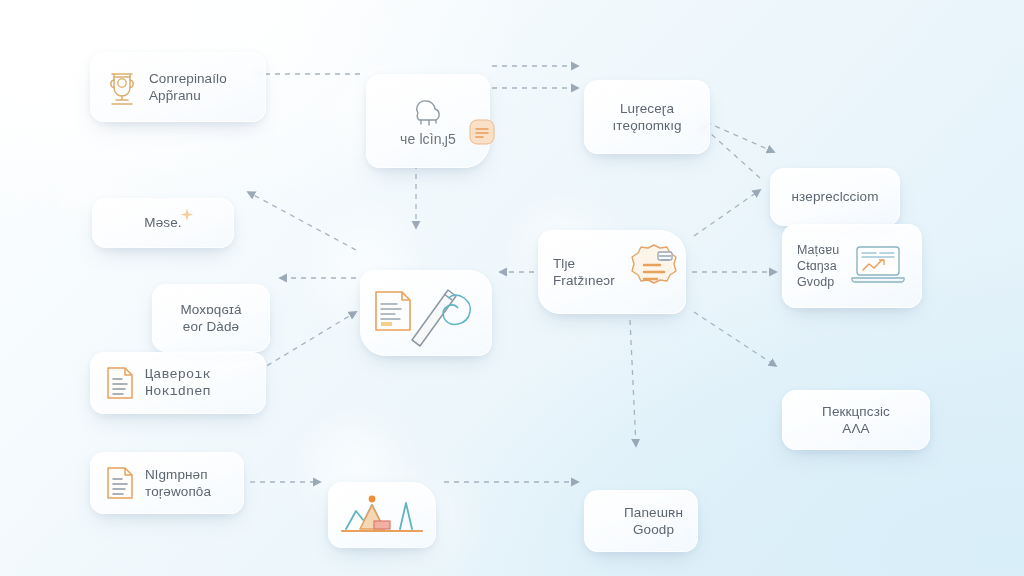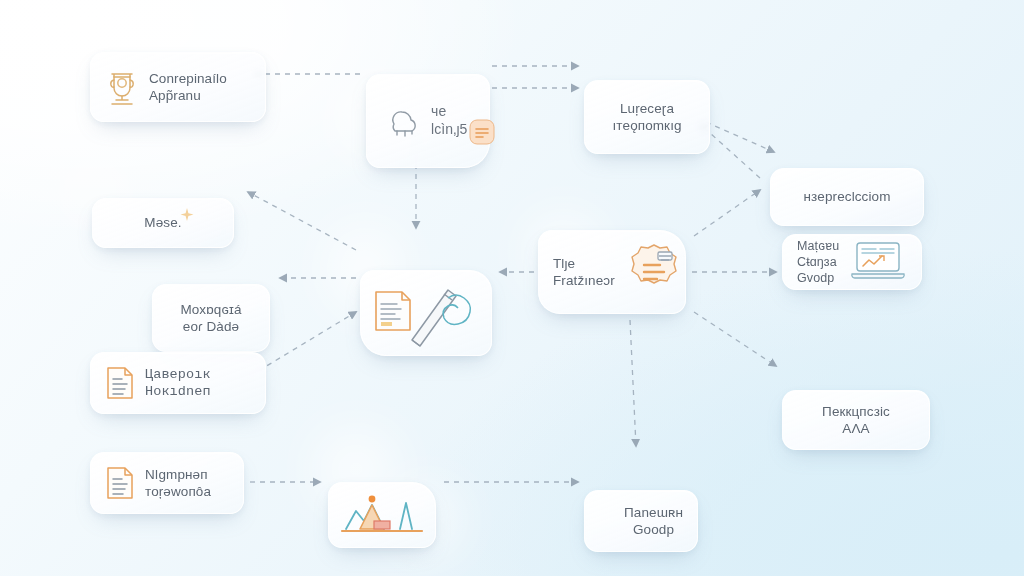--- a/index.html
+++ b/index.html
@@ -147,21 +147,21 @@
           <path d="M17 28 v4 M11 32 h12 M7 36 h20"></path>
           <path d="M9 12 q-4 1 -3 5 q1 3 3 2"></path>
           <path d="M25 12 q4 1 3 5 q-1 3 -3 2"></path>
         </g>
       </svg>
     </span>
     <span class="label">Conrepinaílo
 App̃ranu</span>
   </div>
 
-  <div class="node justify-center" style="left:366px; top:36px; width:124px; height:94px; flex-direction:row; gap:4px; border-bottom-right-radius:26px;">
+  <div class="node justify-center" style="left:366px; top:36px; width:124px; height:94px; flex-direction:column; gap:4px; border-bottom-right-radius:26px;">
     <span class="icon-slot">
       <svg width="46" height="34" viewBox="0 0 46 34">
         <g fill="none" stroke="#7e8a96" stroke-width="1.4" stroke-linecap="round" opacity="0.85">
           <path d="M13 20 a8 8 0 0 1 8 -12 a9 9 0 0 1 9 8 a6 6 0 0 1 1 11 h-17 a6 6 0 0 1 -1 -7 z"></path>
           <path d="M16 27 v4 M24 27 v5 M31 27 v3"></path>
         </g>
       </svg>
     </span>
     <span class="label" style="font-size:14px; color:#6a737e;">чe lcìn‚ȷ5</span>
     <span class="illus" style="right:-6px; bottom:18px;">
@@ -172,21 +172,21 @@
         </g>
       </svg>
     </span>
   </div>
 
   <div class="node justify-center center-text" style="left:584px; top:42px; width:126px; height:74px;">
     <span class="label">Luŗeceɽa
 ıтeǫпomкıg</span>
   </div>
 
-  <div class="node justify-center center-text" style="left:770px; top:130px; width:154px; height:58px;">
+  <div class="node justify-center center-text" style="left:770px; top:130px; width:130px; height:58px;">
     <span class="label">нзepreclcciom</span>
   </div>
 
   <div class="node justify-center center-text" style="left:92px; top:160px; width:142px; height:50px;">
     <span class="label">Mǝse.</span>
     <span class="illus" style="right:38px; top:8px;">
       <svg width="16" height="16" viewBox="0 0 16 16">
         <path d="M8 1 L9.4 6.2 L14.5 7.6 L9.4 9 L8 14 L6.6 9 L1.5 7.6 L6.6 6.2 z" fill="#f2c98a" opacity="0.85"></path>
       </svg>
     </span>
@@ -233,21 +233,21 @@
           <path d="M19 23 h16 M19 30 h20 M19 37 h13"></path>
         </g>
         <g fill="none" stroke="#9aa6b2" stroke-width="1.3">
           <rect x="33" y="10" width="14" height="8" rx="1.5" fill="#f7fafc"></rect>
           <path d="M36 18 h8 M34 14 h12"></path>
         </g>
       </svg>
     </span>
   </div>
 
-  <div class="node" style="left:782px; top:234px; width:140px; height:56px;">
+  <div class="node" style="left:782px; top:224px; width:140px; height:84px;">
     <span class="label" style="flex:1; font-size:12.5px;">Maṭɢɐu
 Cŧɑŋɜa
 Gvodp</span>
     <span class="icon-slot">
       <svg width="58" height="48" viewBox="0 0 58 48">
         <rect x="8" y="5" width="42" height="28" rx="3" fill="#ffffff" stroke="#8ab4c4" stroke-width="1.4"></rect>
         <g stroke="#9ec8d6" stroke-width="1.4" stroke-linecap="round">
           <path d="M13 11 h14 M31 11 h14 M13 15 h32"></path>
         </g>
         <g fill="none" stroke="#e8a15c" stroke-width="1.6" stroke-linecap="round" stroke-linejoin="round">

